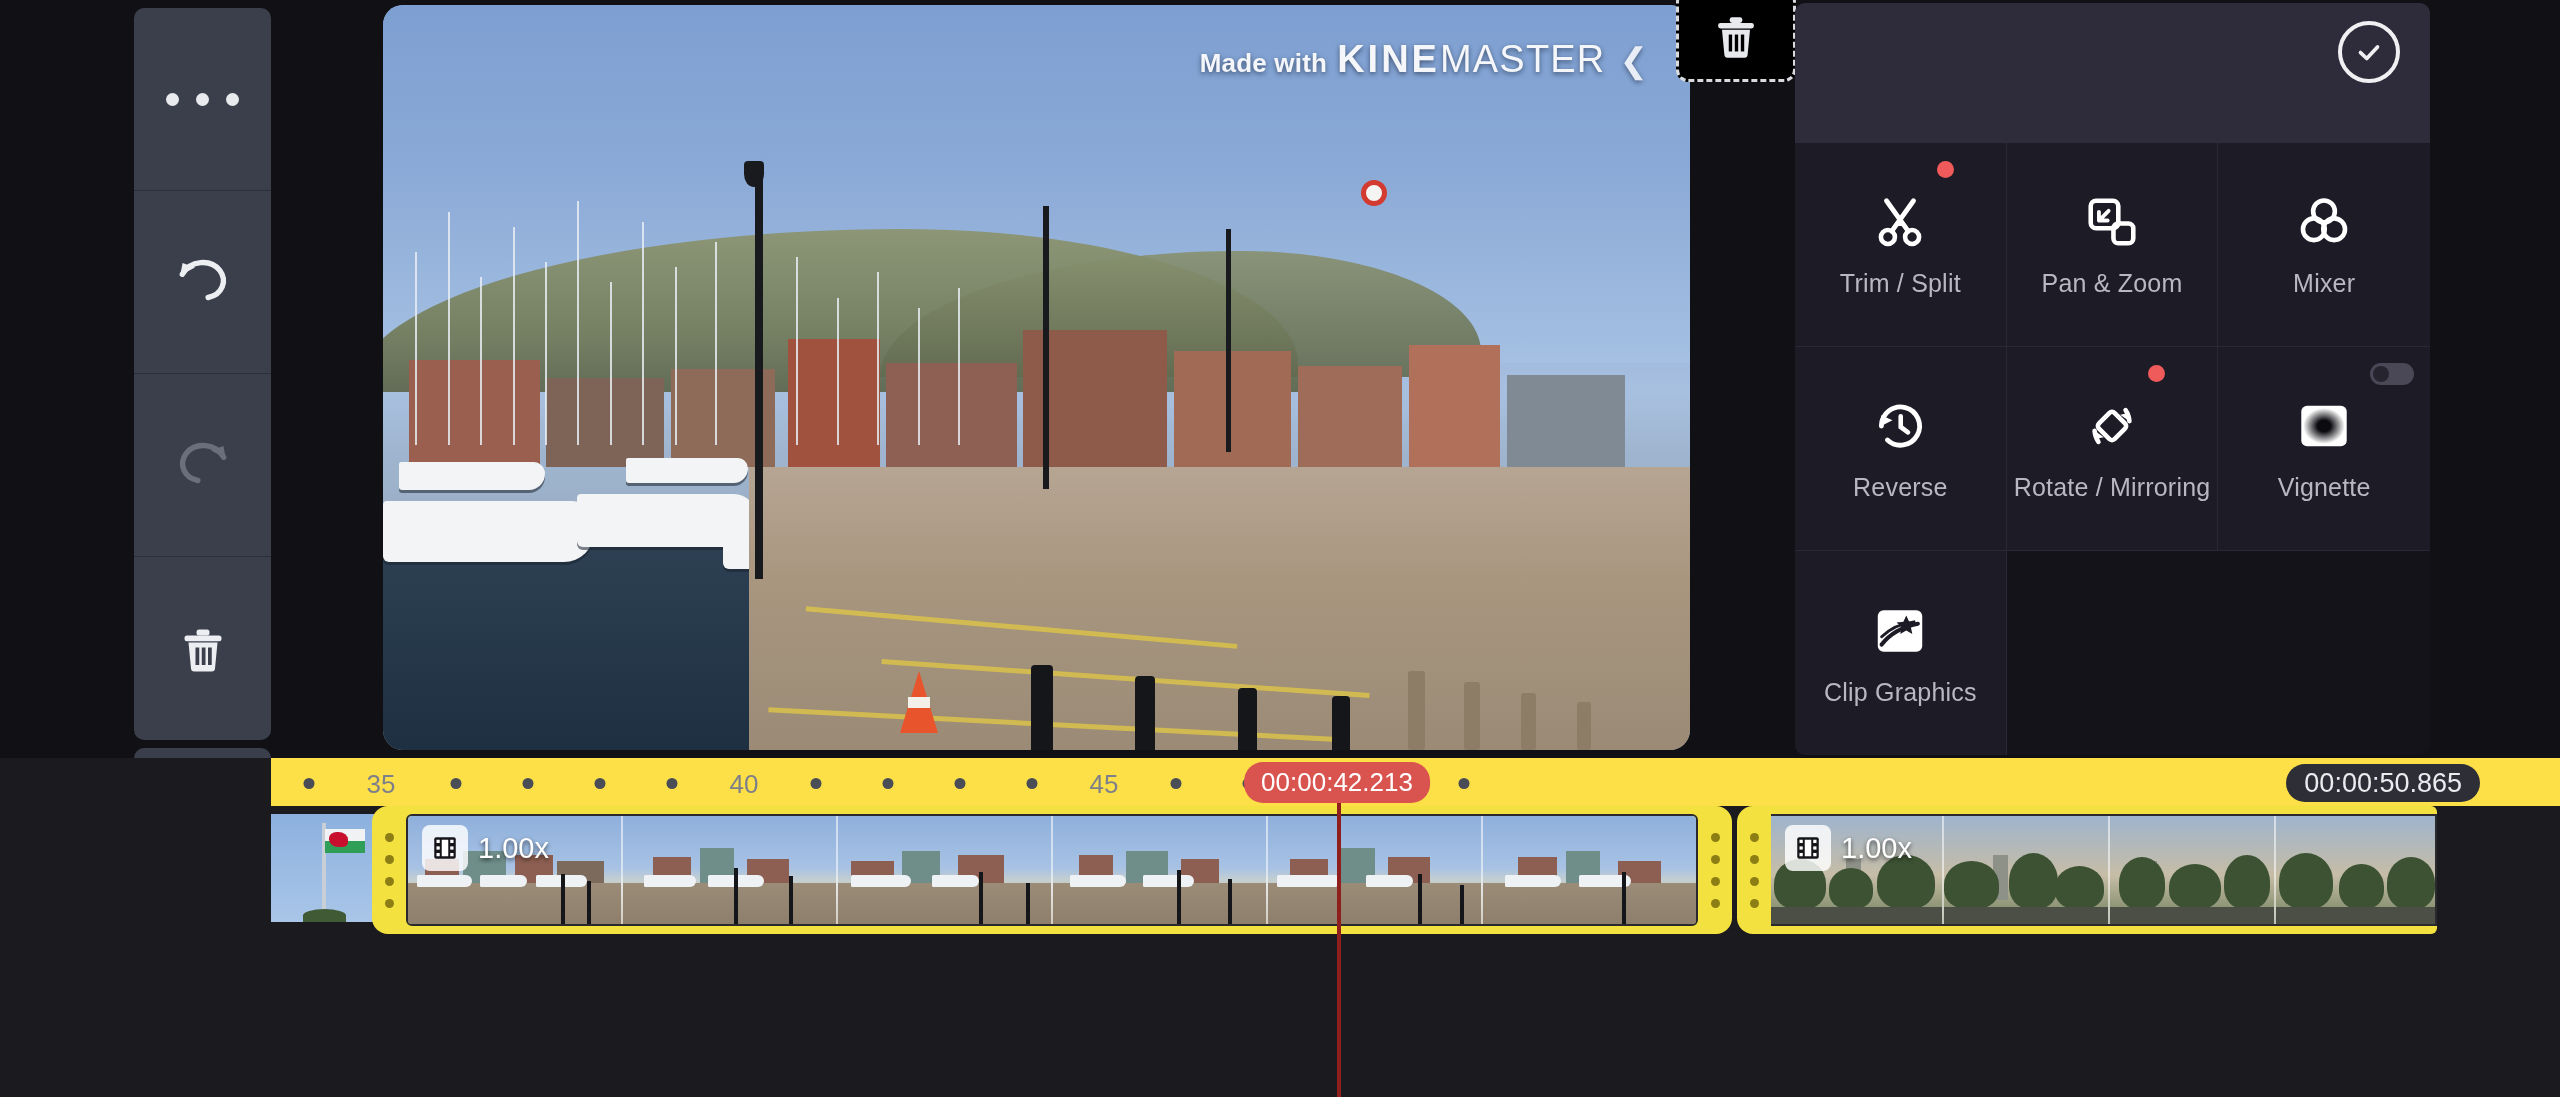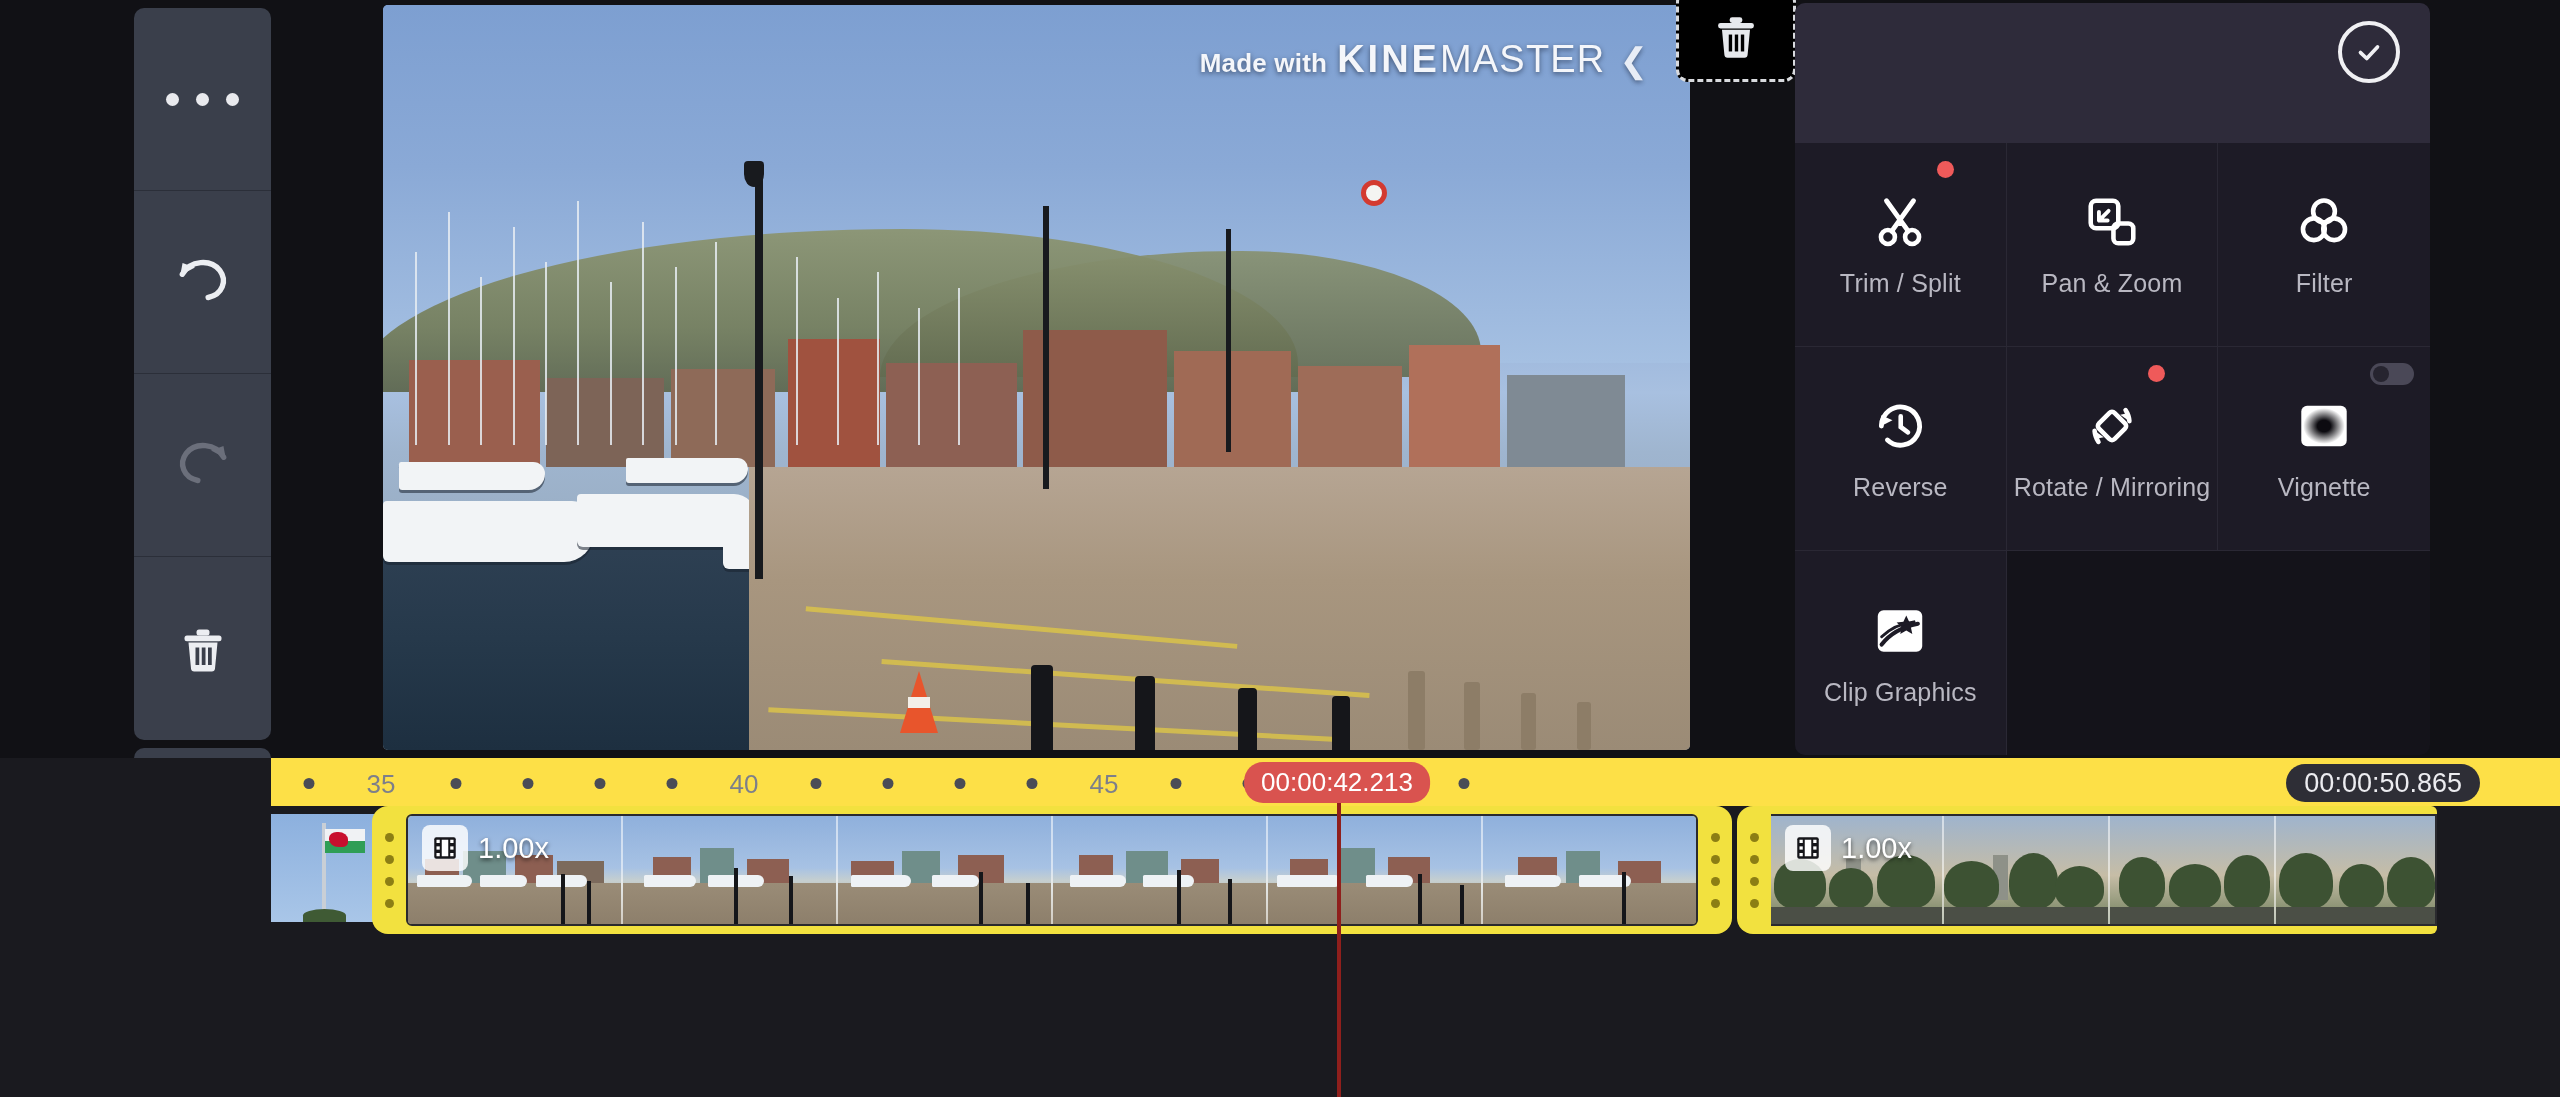--- a/index.html
+++ b/index.html
@@ -30,21 +30,21 @@
     cursor: pointer;
   }
   .rail-btn:last-child { border-bottom: none; }
   #rail-group-b .rail-btn, #rail-group-c .rail-btn { height: 100%; border-bottom: none; }
   .rail-dots { display: flex; gap: 17px; }
   .rail-dots i { width: 13px; height: 13px; border-radius: 50%; background: #e9eaee; display: block; }
 
   
   #preview {
     position: absolute; left: 383px; top: 5px; width: 1307px; height: 745px;
-    border-radius: 5px; overflow: hidden;
+    border-radius: 20px; overflow: hidden;
     background: linear-gradient(#7c9fd2 0%, #93b0da 38%, #a8c0e0 52%, #9fb5cf 60%, #8a9aa6 100%);
   }
   .sky { position: absolute; inset: 0 0 52% 0;
     background: linear-gradient(#7d9fd1 0%, #8aa9d6 45%, #a5c0e2 100%); }
   .hill { position: absolute; left: -2%; top: 30%; width: 72%; height: 22%;
     background: linear-gradient(#8c9572 0%, #757f5e 60%, #5e6850 100%);
     border-radius: 58% 42% 0 0 / 96% 82% 0 0; opacity: .95; }
   .hill2 { position: absolute; left: 38%; top: 33%; width: 46%; height: 17%;
     background: linear-gradient(#87906e, #626b50); border-radius: 60% 40% 0 0 / 100% 80% 0 0; opacity: .9; }
   .bldgs { position: absolute; left: 0; top: 42%; width: 100%; height: 20%; }
@@ -382,21 +382,21 @@
 
 
       <div class="tool-cell">
         <span class="tool-icon">
           <svg width="58" height="58" viewBox="0 0 24 24">
             <circle cx="12" cy="7.6" r="4.5" fill="none" stroke="#fff" stroke-width="1.9"></circle>
             <circle cx="7.8" cy="15" r="4.5" fill="none" stroke="#fff" stroke-width="1.9"></circle>
             <circle cx="16.2" cy="15" r="4.5" fill="none" stroke="#fff" stroke-width="1.9"></circle>
           </svg>
         </span>
-        <span class="tool-label">Filter</span>
+        <span class="tool-label">Mixer</span>
       </div>
 
 
       <div class="tool-cell">
         <span class="tool-icon">
           <svg width="58" height="58" viewBox="0 0 24 24">
             <path d="M4.3 12 a7.9 7.9 0 1 1 2.5 5.8" fill="none" stroke="#fff" stroke-width="2" stroke-linecap="round"></path>
             <path d="M3.4 12.4 L4.3 7.6 L8.9 9.6 Z" fill="#fff"></path>
             <path d="M12.3 8 v4.4 l3 2.2" fill="none" stroke="#fff" stroke-width="1.9" stroke-linecap="round"></path>
           </svg>

